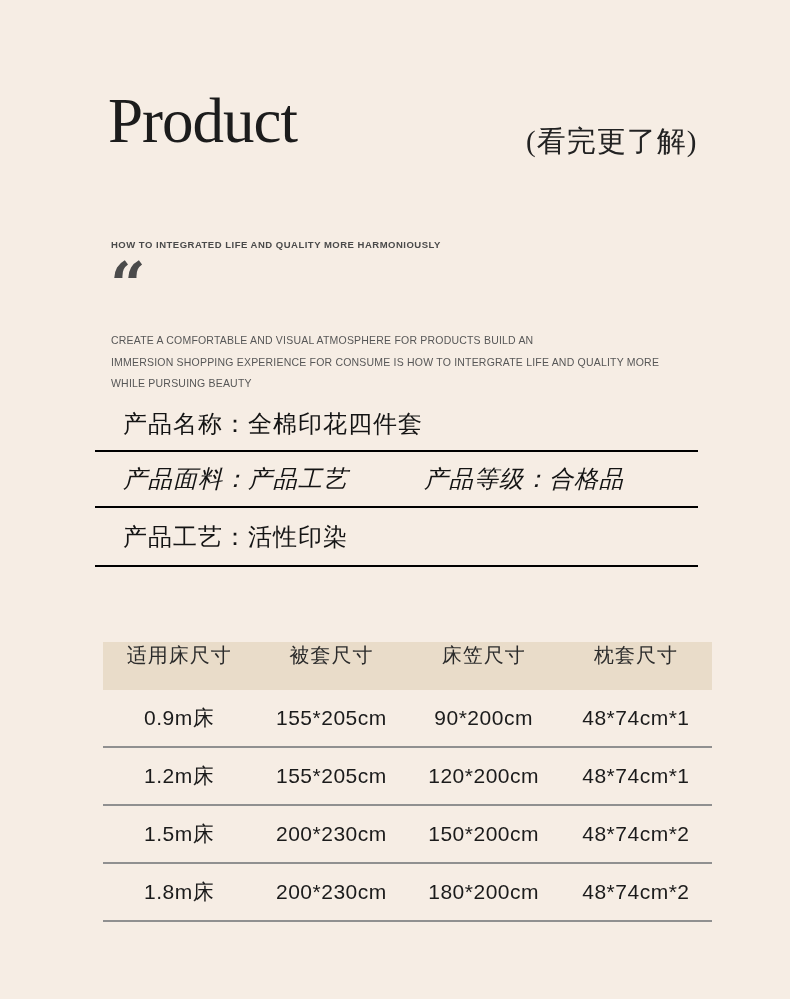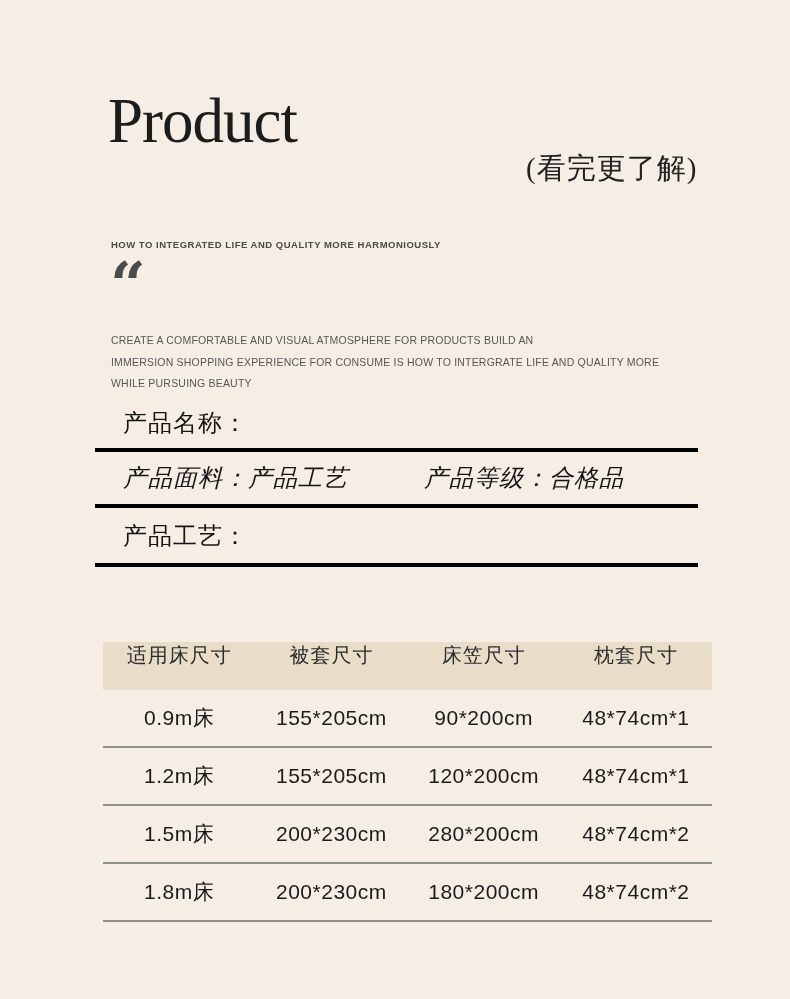--- a/index.html
+++ b/index.html
@@ -20,21 +20,20 @@
     font-size:63px; line-height:66px;
     letter-spacing:-1px;
     color:#1c1c1c;
   }
   .side-note {
     position:absolute; left:526px; top:122px;
     font-family:"Liberation Serif", serif;
     font-size:29px; letter-spacing:1px;
     color:#222;
     white-space:nowrap;
-    margin-top:27px;
   }
   .tagline {
     position:absolute; left:111px; top:232px;
     font-size:9.5px; font-weight:700;
     letter-spacing:0.5px;
     color:#4a4a4a;
     white-space:nowrap;
     margin-top:7px;
   }
   .quote-mark {
@@ -54,21 +53,21 @@
   .quote-text div { white-space:nowrap; }
 
   
   .info-section {
     position:absolute; left:95px; top:398px; width:603px;
     font-size:24px; letter-spacing:1px;
     color:#141414; font-weight:500;
   }
   .info-row {
     display:flex; align-items:center;
-    border-bottom:4px solid #000000;
+    border-bottom:2px solid #000000;
     padding-left:28px;
   }
   .info-row.r1 { height:54px; }
   .info-row.r2 { height:56px;font-style:italic; }
   .info-row.r3 { height:59px; }
   .info-pair2 { margin-left:76px; }
 
   
   .size-section {
     position:absolute; left:103px; top:642px; width:609px;
@@ -104,29 +103,31 @@
 
 <div class="quote-text">
   <div>CREATE A COMFORTABLE AND VISUAL ATMOSPHERE FOR PRODUCTS BUILD AN</div>
   <div>IMMERSION SHOPPING EXPERIENCE FOR CONSUME IS HOW TO INTERGRATE LIFE AND QUALITY MORE</div>
   <div>WHILE PURSUING BEAUTY</div>
 </div>
 
 <div class="info-section">
   <div class="info-row r1">
     <span>产品名称：</span>
+      <span>全棉印花四件套</span>
   </div>
   <div class="info-row r2">
     <span>产品面料：</span>
       <span>产品工艺</span>
     <span class="info-pair2">产品等级：</span>
       <span>合格品</span>
   </div>
   <div class="info-row r3">
     <span>产品工艺：</span>
+      <span>活性印染</span>
   </div>
 </div>
 
 <div class="size-section">
   <div class="size-header">
     <div class="cell">适用床尺寸</div>
     <div class="cell">被套尺寸</div>
     <div class="cell">床笠尺寸</div>
     <div class="cell">枕套尺寸</div>
   </div>
@@ -139,21 +140,21 @@
   </div>
   <div class="size-row">
     <div class="cell">1.2m床</div>
     <div class="cell">155*205cm</div>
     <div class="cell">120*200cm</div>
     <div class="cell">48*74cm*1</div>
   </div>
   <div class="size-row">
     <div class="cell">1.5m床</div>
     <div class="cell">200*230cm</div>
-    <div class="cell">280*200cm</div>
+    <div class="cell">150*200cm</div>
     <div class="cell">48*74cm*2</div>
   </div>
   <div class="size-row">
     <div class="cell">1.8m床</div>
     <div class="cell">200*230cm</div>
     <div class="cell">180*200cm</div>
     <div class="cell">48*74cm*2</div>
   </div>
 </div>
 

